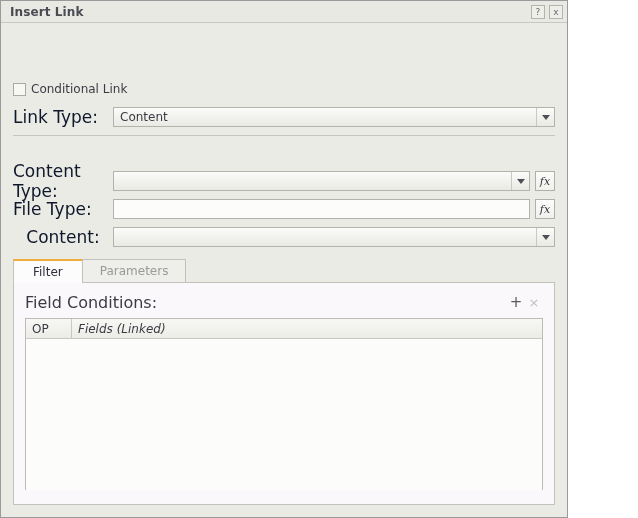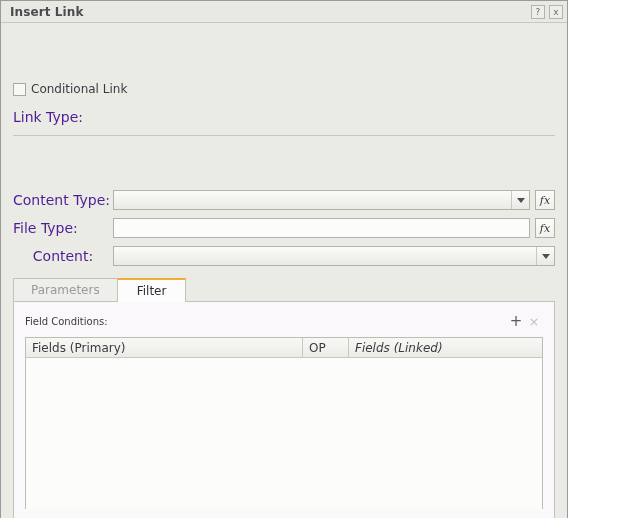--- a/index.html
+++ b/index.html
@@ -90,22 +90,22 @@
   }
 
   .frow {
     display: flex;
     align-items: center;
     margin: 0 0 0 12px;
     height: 24px;
   }
   .frow .lbl {
     width: 100px;
-    font-size: 14px;
-    color: #4c1d95;
+    font-size: 17px;
+    color: #0f172a;
     flex: none;
   }
   .fctl {
     flex: 1;
     margin-right: 12px;
     display: flex;
     align-items: center;
   }
 
   .combo {
@@ -219,21 +219,21 @@
     position: relative;
   }
 
   .fc-head {
     display: flex;
     align-items: center;
     height: 18px;
     margin-bottom: 7px;
   }
   .fc-label {
-    font-size: 10px;
+    font-size: 16px;
     color: #3b3b44;
     flex: 1;
   }
   .ic {
     width: 18px;
     height: 18px;
     display: flex;
     align-items: center;
     justify-content: center;
     font-size: 15px;
@@ -324,28 +324,36 @@
 
   <div class="content">
 
     <div class="row-check">
       <div class="cbox"></div>
       <div class="cbox-label">Conditional Link</div>
     </div>
 
     <div class="frow" style="margin-top:6px;">
       <div class="lbl">Link Type:</div>
+      <div class="fctl">
+        <div class="combo">
+          <div class="val">Content</div>
+          <div class="arrow">
+              <i></i>
+            </div>
+        </div>
+      </div>
     </div>
 
     <div class="sep"></div>
 
     <div class="frow">
     </div>
 
-    <div class="frow" style="margin-top:21px;">
+    <div class="frow" style="margin-top:2px;">
       <div class="lbl">Content Type:</div>
       <div class="fctl">
         <div class="combo">
           <div class="val"></div>
           <div class="arrow">
               <i></i>
             </div>
         </div>
         <div class="fxbtn">fx</div>
       </div>
@@ -366,34 +374,33 @@
           <div class="val"></div>
           <div class="arrow">
               <i></i>
             </div>
         </div>
       </div>
     </div>
 
     <div class="tabwrap">
       <div class="tabstrip">
+        <div class="tab active">Filter</div>
         <div class="tab inactive">Parameters</div>
-        <div class="tab active">Filter</div>
       </div>
 
       <div class="tabpanel">
         <div class="fc-head">
           <div class="fc-label">Field Conditions:</div>
           <div class="ic plus">+</div>
           <div class="ic close">×</div>
         </div>
 
         <div class="grid">
           <div class="grid-head">
-            <div class="gh c0">Fields (Primary)</div>
             <div class="gh c1">OP</div>
             <div class="gh c2">Fields (Linked)</div>
           </div>
           <div class="grid-body"></div>
         </div>
       </div>
     </div>
 
   </div>
 

